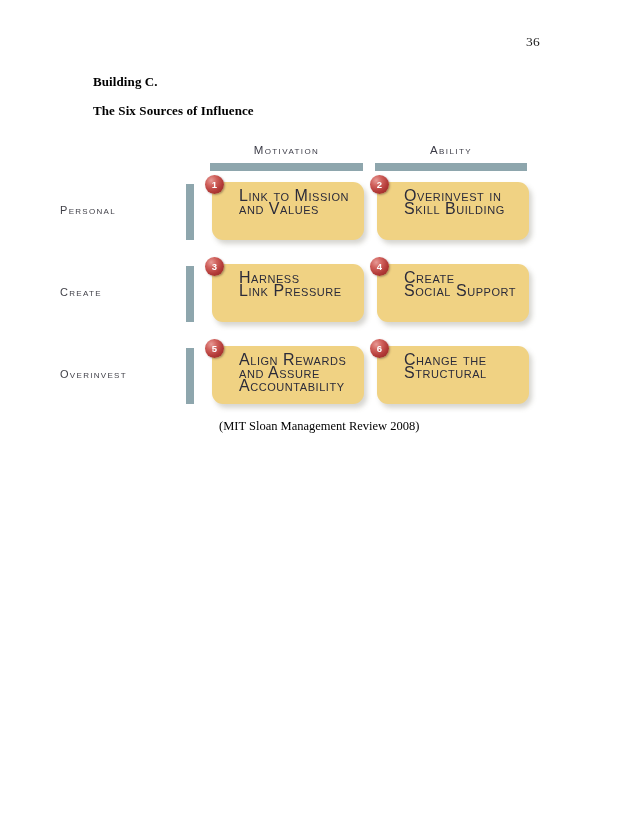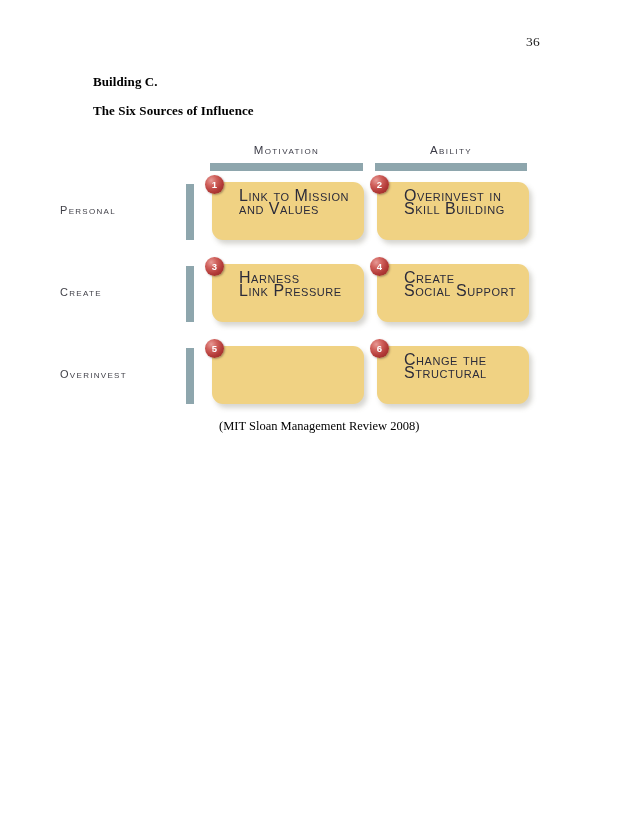--- a/index.html
+++ b/index.html
@@ -213,20 +213,23 @@
 Social Support</div>
     </div>
   </div>
 
   <div class="row r3">
     <div class="row-label">Overinvest</div>
     <div class="row-bar"></div>
 
     <div class="card c1">
       <div class="badge">5</div>
+      <div class="card-text">Align Rewards
+and Assure
+Accountability</div>
     </div>
 
     <div class="card c2">
       <div class="badge">6</div>
       <div class="card-text">Change the
 Structural</div>
     </div>
   </div>
 
 </div>

